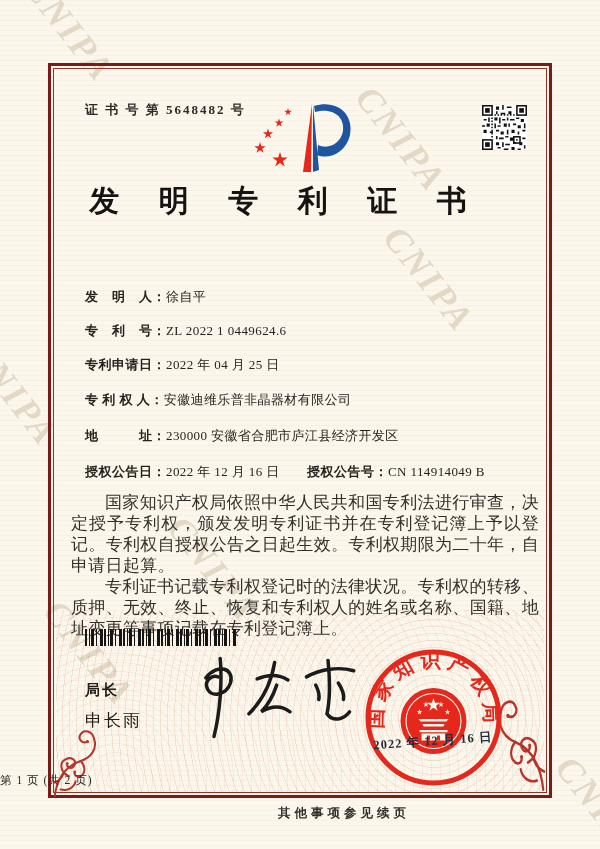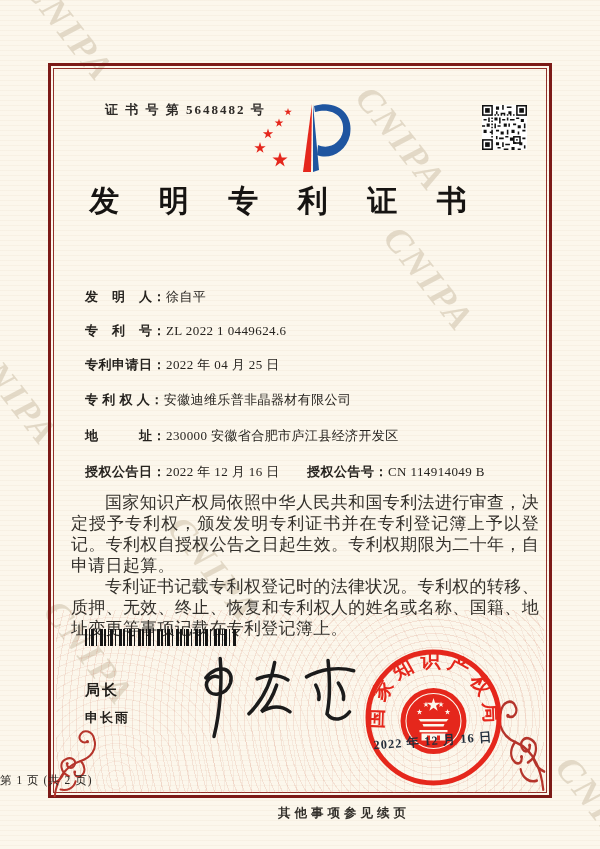--- a/index.html
+++ b/index.html
@@ -32,21 +32,21 @@
     border:1px solid #93302a;
   }
   .guilloche{
     position:absolute;left:56px;top:610px;width:488px;height:183px;
     background:
       repeating-radial-gradient(circle at 378px 108px, rgba(206,118,94,.16) 0 1px, rgba(0,0,0,0) 1px 7px),
       repeating-radial-gradient(circle at 60px 170px, rgba(206,118,94,.10) 0 1px, rgba(0,0,0,0) 1px 9px);
   }
   .cert-no{
     position:absolute;left:85px;top:101px;
-    font-size:13px;font-weight:600;letter-spacing:2px;color:#2e2b28;margin-left:20px;
+    font-size:13px;font-weight:600;letter-spacing:2px;color:#2e2b28;
   }
   .logo{position:absolute;left:243px;top:98px;width:120px;height:80px;}
   .qr{position:absolute;left:482px;top:104px;width:45px;height:47px;}
   .title{
     position:absolute;left:0;top:181px;width:556px;
     text-align:center;font-size:30px;font-weight:700;
     letter-spacing:16px;text-indent:16px;color:#161412;
   }
   .field-row{
     position:absolute;left:85px;width:460px;
@@ -66,21 +66,21 @@
     position:absolute;left:85px;top:629px;width:152px;height:17px;
     background:
       repeating-linear-gradient(90deg,
         #151515 0 2px, rgba(0,0,0,0) 2px 4px,
         #151515 4px 5px, rgba(0,0,0,0) 5px 6px,
         #151515 6px 9px, rgba(0,0,0,0) 9px 11px,
         #151515 11px 12px, rgba(0,0,0,0) 12px 15px,
         #151515 15px 18px, rgba(0,0,0,0) 18px 19px);
   }
   .director-label{position:absolute;left:85px;top:681px;font-size:15px;font-weight:700;color:#23201c;letter-spacing:2px;}
-  .director-name{position:absolute;left:85px;top:709px;font-size:13px;font-weight:700;color:#23201c;letter-spacing:2px;}
+  .director-name{position:absolute;left:85px;top:709px;font-size:17px;font-weight:400;color:#23201c;letter-spacing:2px;}
   .signature{position:absolute;left:175px;top:652px;width:190px;height:98px;}
   .seal{position:absolute;left:361px;top:644px;width:145px;height:147px;}
   .seal-date{
     position:absolute;left:362px;top:733px;width:142px;text-align:center;
     font-size:12.5px;font-weight:700;letter-spacing:1px;color:#232e3c;
     transform:rotate(-4deg);
   }
   .flourish{position:absolute;}
   .flourish.left{left:50px;top:724px;width:58px;height:74px;}
   .flourish.right{left:488px;top:692px;width:58px;height:100px;transform:scaleX(-1);}

